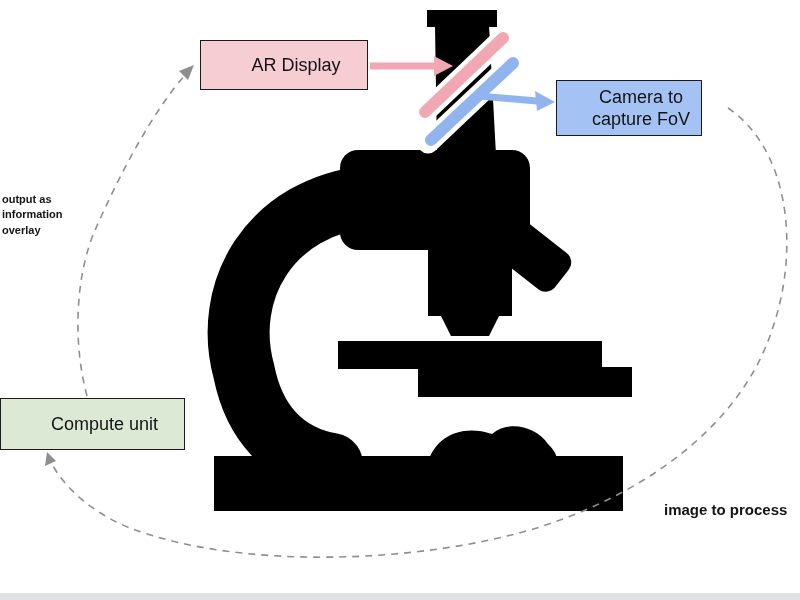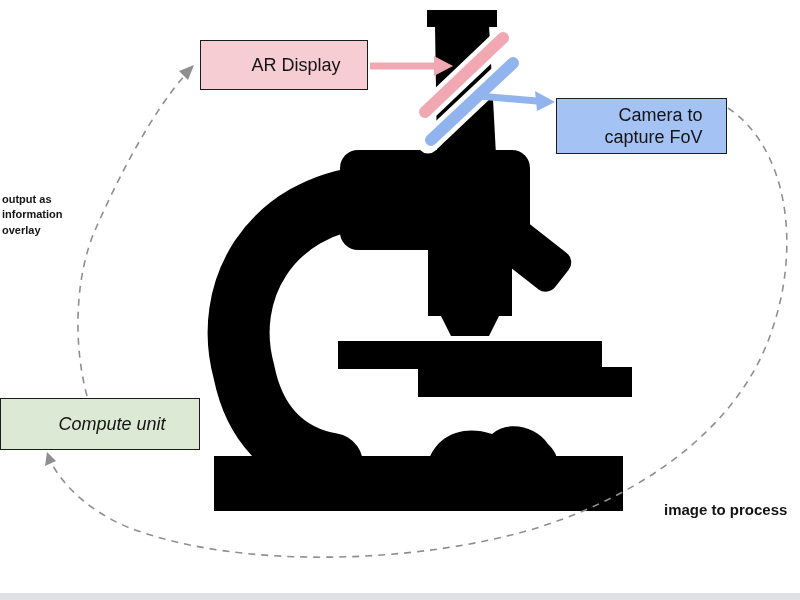--- a/index.html
+++ b/index.html
@@ -4,27 +4,27 @@
 <style>
   html,body{margin:0;padding:0;background:#fff;}
   .stage{
     position:relative;width:800px;height:600px;overflow:hidden;
     background:#fff;font-family:"Liberation Sans",sans-serif;
   }
   .stage svg{position:absolute;left:0;top:0;}
   .box{
     position:absolute;display:flex;align-items:center;justify-content:center;
     border:1.6px solid #1b1b1b;box-sizing:border-box;
-    font-size:18px;color:#141414;text-align:right;line-height:1.25;
+    font-size:18px;color:#141414;text-align:center;line-height:1.25;
     white-space:pre-line;
     padding-left:24px;
   }
   .box-ar{left:200px;top:40px;width:168px;height:50px;}
-  .box-camera{left:556px;top:98px;width:171px;height:56px;}
-  .box-compute{left:0px;top:398px;width:200px;height:52px;font-style:italic;}
+  .box-camera{left:556px;top:80px;width:146px;height:56px;}
+  .box-compute{left:0px;top:398px;width:185px;height:52px;}
   .note{
     position:absolute;font-weight:bold;color:#141414;white-space:pre-line;
   }
   .note-left{left:2px;top:192px;font-size:11px;line-height:1.4;width:110px;}
   .note-right{left:664px;top:501px;font-size:15px;text-align:right;}
   .edge-strip{position:absolute;left:0;top:593px;width:800px;height:7px;background:#dfe1e5;}
 </style>
 </head>
 <body>
 

